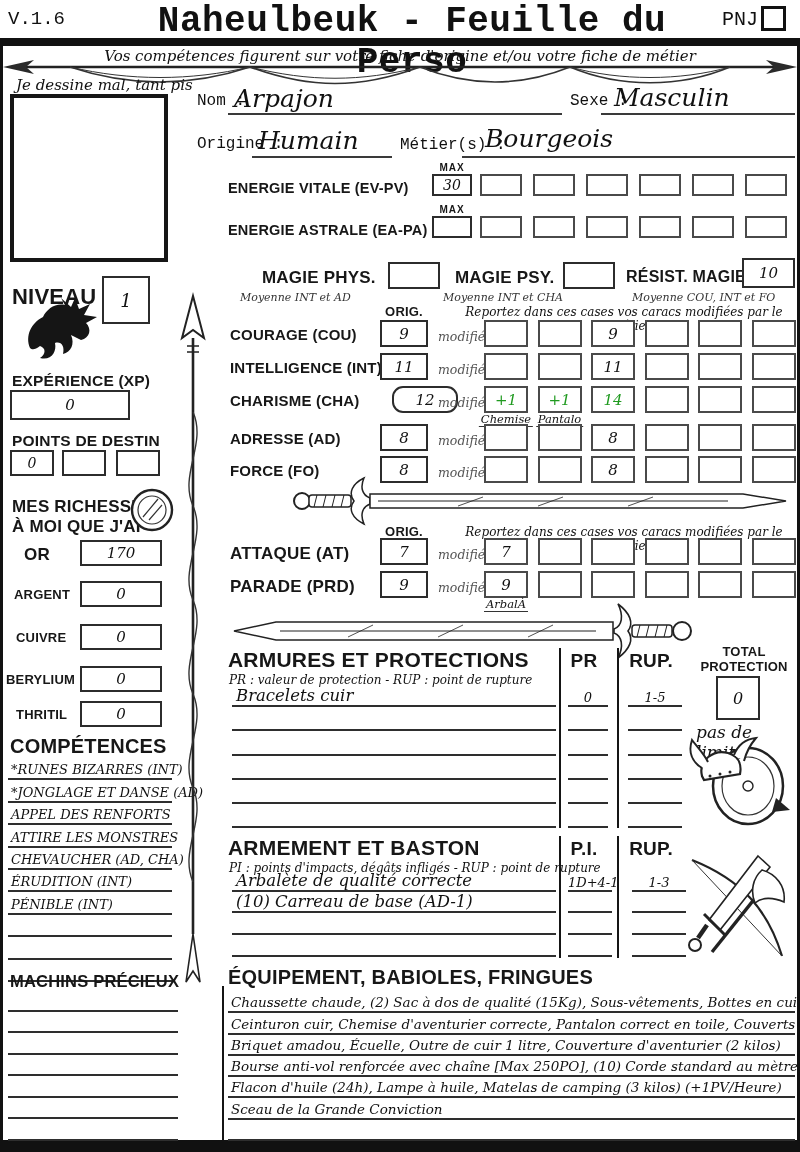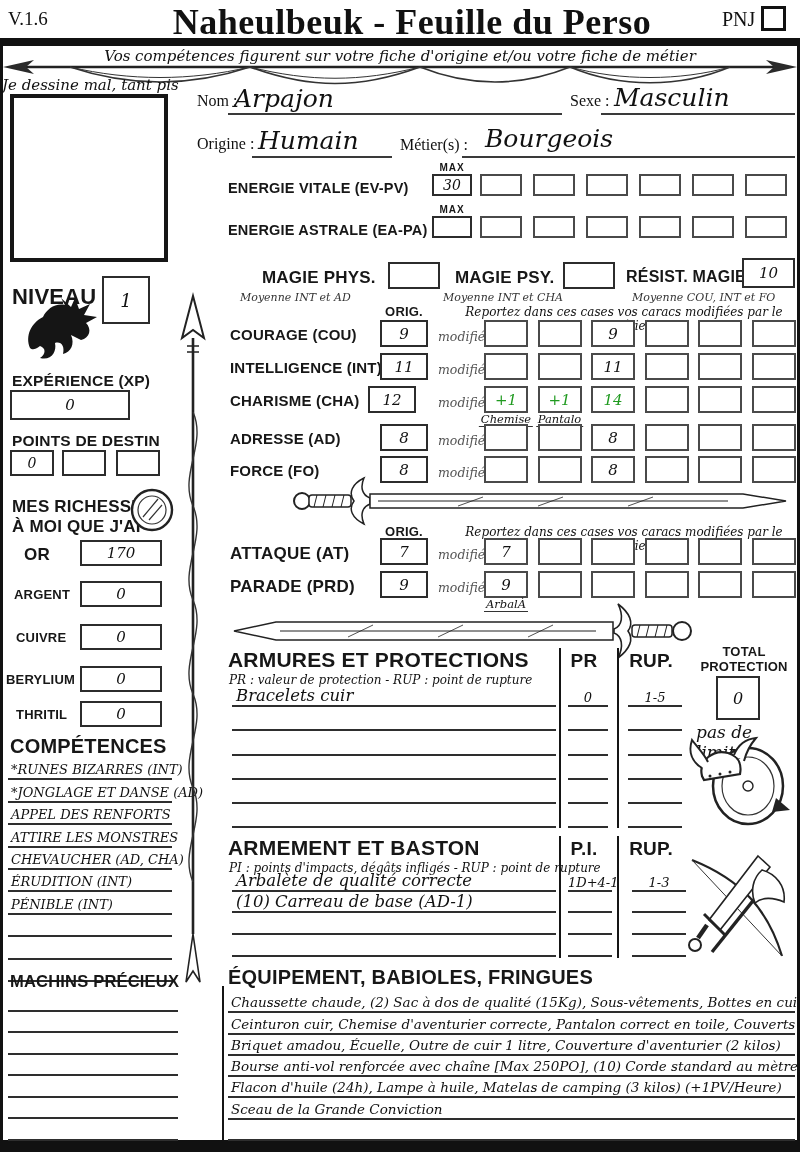--- a/index.html
+++ b/index.html
@@ -1,20 +1,20 @@
 <!DOCTYPE html>
 <html><head>
 <meta charset="utf-8">
 <style>
   html,body{margin:0;padding:0;background:#888;}
   .page{position:relative;width:800px;height:1152px;background:#fff;overflow:hidden;
         font-family:"Liberation Sans",sans-serif;color:#111;}
   .abs{position:absolute;}
   .blk{font-family:"Liberation Sans",sans-serif;font-weight:700;color:#171717;letter-spacing:.2px;}
-  .serif{font-family:Liberation Serif, serif;}
+  .serif{font-family:Liberation Mono, monospace;}
   .it{font-family:"DejaVu Serif",serif;font-style:italic;}
   .hw{font-family:"DejaVu Serif",serif;font-style:italic;font-weight:500;}
   .box{position:absolute;border:2px solid #2c2c2c;background:#fff;display:flex;align-items:center;justify-content:center;box-sizing:border-box;}
   .uline{position:absolute;height:2px;background:#3a3a3a;}
   .vline{position:absolute;width:2px;background:#151515;}
   .cellrow{position:absolute;display:flex;gap:9.5px;}
   .egap{gap:11px;}
   .cell{box-sizing:border-box;width:44px;height:27px;border:2px solid #4a4a4a;background:#fff;
         display:flex;align-items:center;justify-content:center;position:relative;}
   .ecell{width:42px;height:22px;}
@@ -62,21 +62,21 @@
     <path d="M797,10 L766,3 L774,10 L766,17 Z" fill="#2a2a2a"></path>
     <path d="M70,10 C130,30 190,30 250,10" stroke="#333" stroke-width="1.6" fill="none"></path>
     <path d="M70,10 C130,24 190,24 250,10" stroke="#333" stroke-width="1" fill="none"></path>
     <path d="M250,10 C310,32 360,32 420,10" stroke="#333" stroke-width="1.6" fill="none"></path>
     <path d="M250,10 C310,25 360,25 420,10" stroke="#333" stroke-width="1" fill="none"></path>
     <path d="M420,10 C470,30 520,30 570,10" stroke="#333" stroke-width="1.6" fill="none"></path>
     <path d="M570,10 C620,31 680,31 730,10" stroke="#333" stroke-width="1.6" fill="none"></path>
     <path d="M570,10 C620,24 680,24 730,10" stroke="#333" stroke-width="1" fill="none"></path>
   </svg>
 
-  <div class="abs it" style="left:2px;top:76px;font-size:15px;">Je dessine mal, tant pis</div>
+  <div class="abs it" style="left:16px;top:76px;font-size:15px;">Je dessine mal, tant pis</div>
   <div class="abs" style="left:10px;top:94px;width:158px;height:168px;border:4px solid #161616;box-sizing:border-box;background:#fff;"></div>
 
   <div class="abs blk" style="left:12px;top:284px;font-size:22px;">NIVEAU</div>
   <div class="box" style="left:102px;top:276px;width:48px;height:48px;">
     <span class="hw" style="font-size:18px;">1</span>
   </div>
 
   <svg class="abs" style="left:20px;top:296px;" width="84" height="74" viewBox="0 0 84 74">
     <path d="M10,52 C5,40 11,27 23,21 C27,13 35,7 45,9 L41,2 L51,11 L55,2 L59,13 L70,8 L64,19 L77,21 L66,27 C72,33 70,42 61,44 L51,39 C55,48 51,56 43,58 C45,50 41,45 35,47 C37,56 31,65 20,62 C26,58 26,52 20,50 C15,54 12,54 10,52 Z" fill="#151515"></path>
   </svg>
@@ -292,21 +292,21 @@
       </div>
       <div class="cell">
         <span class="cellval"></span>
       </div>
       <div class="cell">
         <span class="cellval"></span>
       </div>
     </div>
 
   <div class="abs blk" style="left:230px;top:392px;font-size:15px;">CHARISME (CHA)</div>
-  <div class="box" style="left:368px;top:386px;width:48px;height:27px;">
+  <div class="box" style="left:392px;top:386px;width:66px;height:27px;border-radius:11px;">
     <span class="hw" style="font-size:15px;">12</span>
   </div>
   <div class="abs it" style="left:438px;top:395px;font-size:12.5px;color:#555;">modifié...</div>
   <div class="cellrow" style="left:484px;top:386px;">
       <div class="cell green-cell">
         <span class="cellval">+1</span>
         <div class="cellnote">Chemise</div>
       </div>
       <div class="cell green-cell">
         <span class="cellval">+1</span>

